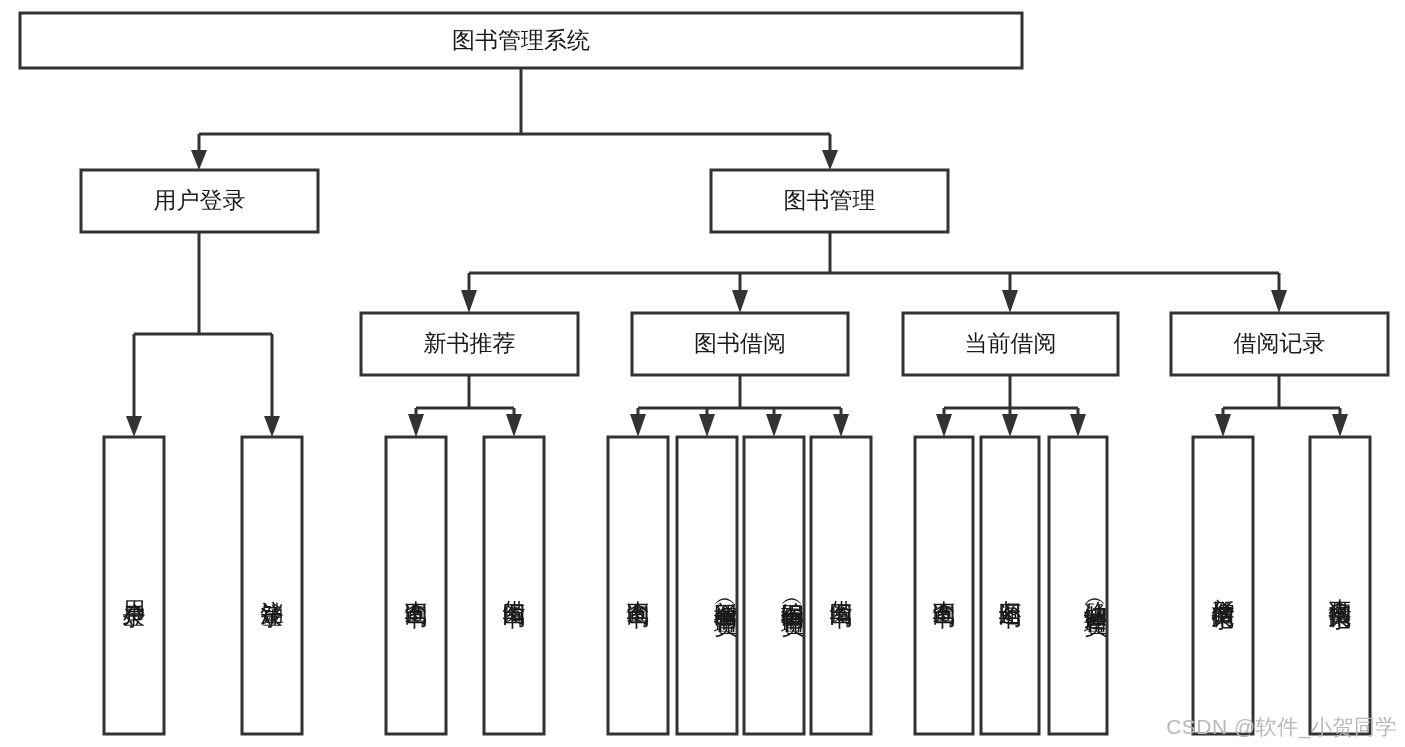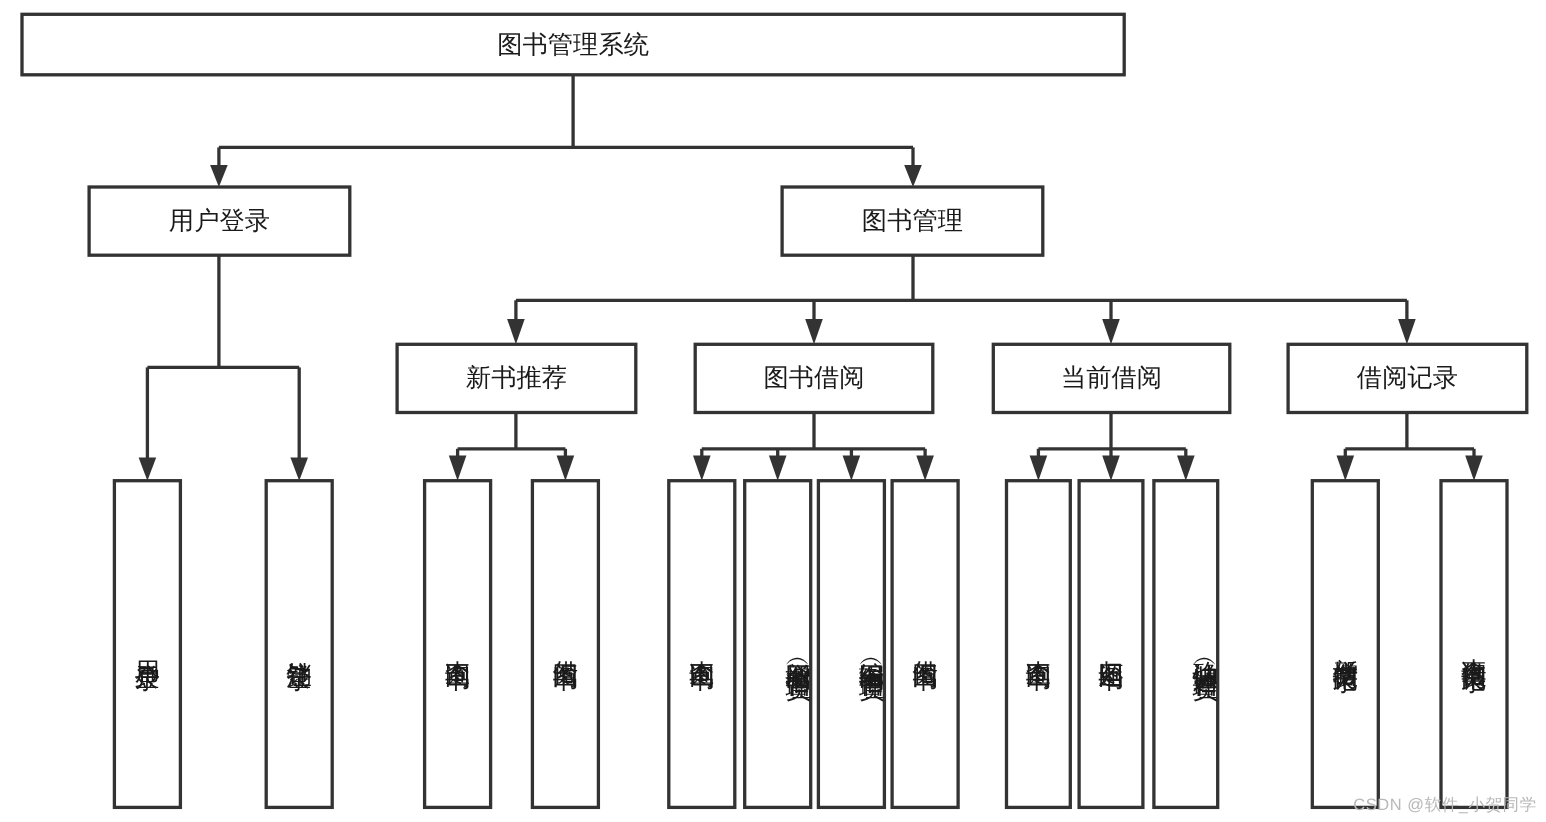--- a/index.html
+++ b/index.html
@@ -62,21 +62,21 @@
     justify-content: center;
     text-align: center;
     white-space: nowrap;
     pointer-events: none;
   }
   .watermark {
     position: absolute;
     right: 8px;
     bottom: 6px;
     font-family: "Liberation Sans", "DejaVu Sans", sans-serif;
-    font-size: 15px;
+    font-size: 21px;
     color: #b8b8b8;
     letter-spacing: 0.5px;
     white-space: nowrap;
   }
 </style>
 </head>
 <body>
 
 <div id="diagram-root">
 

